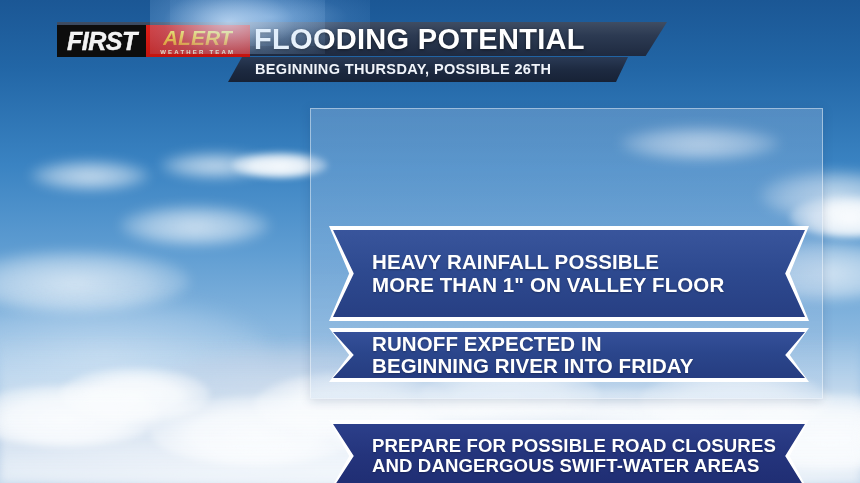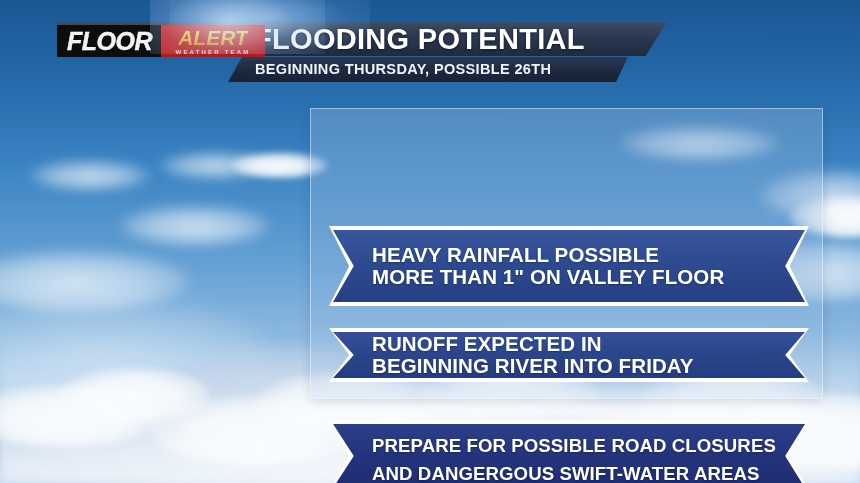--- a/index.html
+++ b/index.html
@@ -165,23 +165,23 @@
 
   .banner-line {
     color:#ffffff;
     font-weight:bold;
     font-size:20.5px;
     letter-spacing:0.1px;
     line-height:1.08;
     white-space:nowrap;
     text-shadow:0 1px 2px rgba(0,0,0,0.28);
   }
-  .b3 .banner-line { font-size:18.6px;margin-top:8px; }
-
-  #banner-1 { top:117px; height:80px; }
+  .b3 .banner-line { font-size:18.6px; }
+
+  #banner-1 { top:117px; height:95px; }
   #banner-2 { top:219px; height:54px; }
   #banner-3 { top:311px; height:72px; }
 </style>
 </head>
 <body>
 
 <div id="sky">
   <div class="cl soft" style="left:-40px;  top:250px; width:230px; height:62px;"></div>
   <div class="cl soft" style="left:120px;  top:205px; width:150px; height:40px;"></div>
   <div class="cl soft" style="left:30px;   top:160px; width:120px; height:30px;"></div>
@@ -215,21 +215,21 @@
 
   <div id="title-bar"></div>
   <div id="title-glow"></div>
   <div id="title-text">FLOODING POTENTIAL</div>
 
   <div id="sub-bar"></div>
   <div id="sub-text">BEGINNING THURSDAY, POSSIBLE 26TH</div>
 
   <div id="logo">
     <div id="logo-first">
-      <span id="logo-first-text">FLOOR</span>
+      <span id="logo-first-text">FIRST</span>
     </div>
     <div id="logo-alert">
       <span id="logo-alert-text">ALERT</span>
       <span id="logo-alert-sub">WEATHER TEAM</span>
     </div>
   </div>
   <div id="logo-sheen"></div>
 </div>
 
 <div id="panel">

